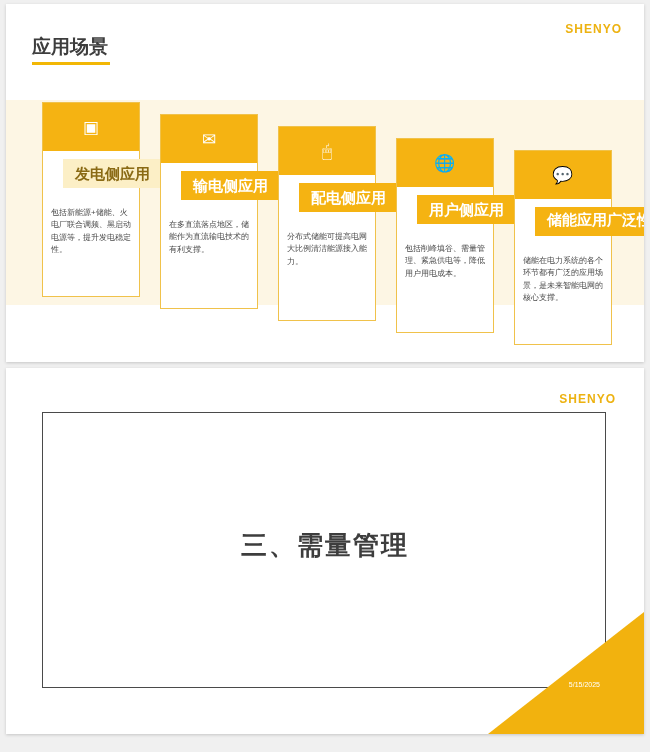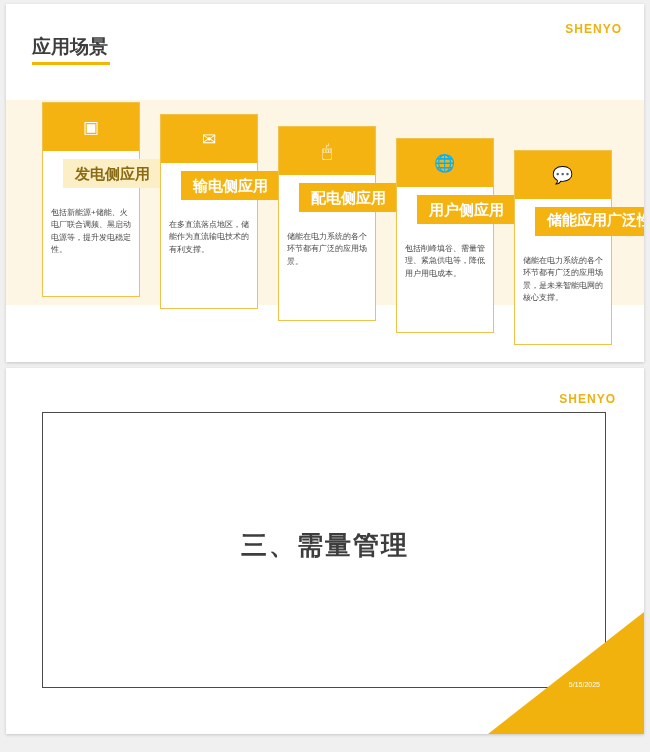--- a/index.html
+++ b/index.html
@@ -217,21 +217,21 @@
         <div class="card-label" style="top:56px;">输电侧应用</div>
         <div class="card-body" style="margin-top:48px;">在多直流落点地区，储能作为直流输电技术的有利支撑。</div>
       </div>
 
       <div class="card" style="left:242px; top:34px; height:195px;">
         <div class="card-head">
           <span class="icon">🖱</span>
           <div class="notch"></div>
         </div>
         <div class="card-label" style="top:56px;">配电侧应用</div>
-        <div class="card-body" style="margin-top:48px;">储能在电力系统的各个环节都有广泛的应用场景。</div>
+        <div class="card-body" style="margin-top:48px;">分布式储能可提高电网大比例清洁能源接入能力。</div>
       </div>
 
       <div class="card" style="left:360px; top:46px; height:195px;">
         <div class="card-head">
           <span class="icon">🌐</span>
           <div class="notch"></div>
         </div>
         <div class="card-label" style="top:56px;">用户侧应用</div>
         <div class="card-body" style="margin-top:48px;">包括削峰填谷、需量管理、紧急供电等，降低用户用电成本。</div>
       </div>

